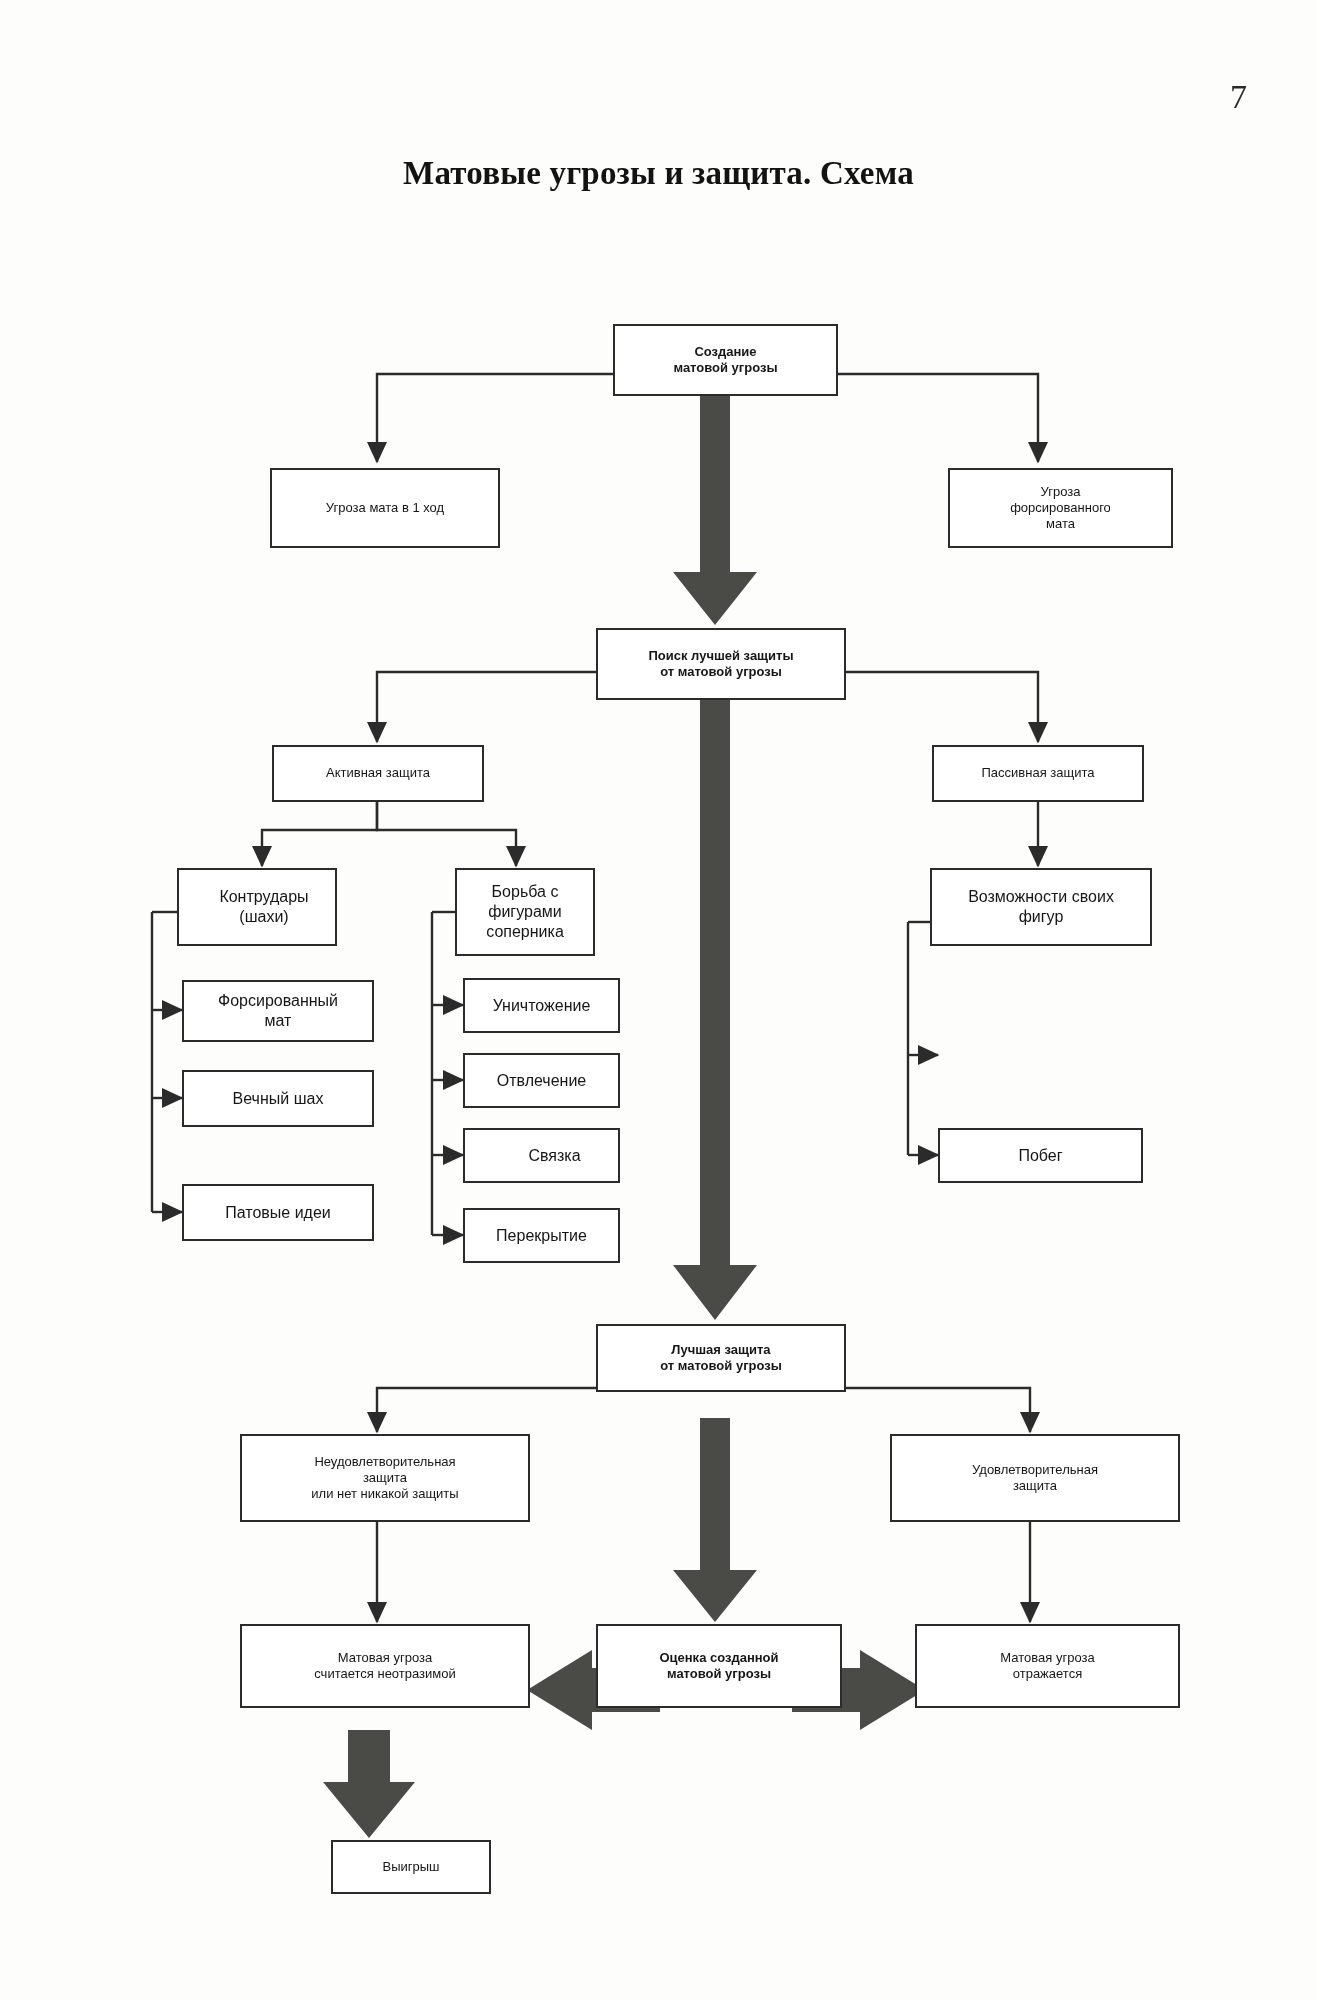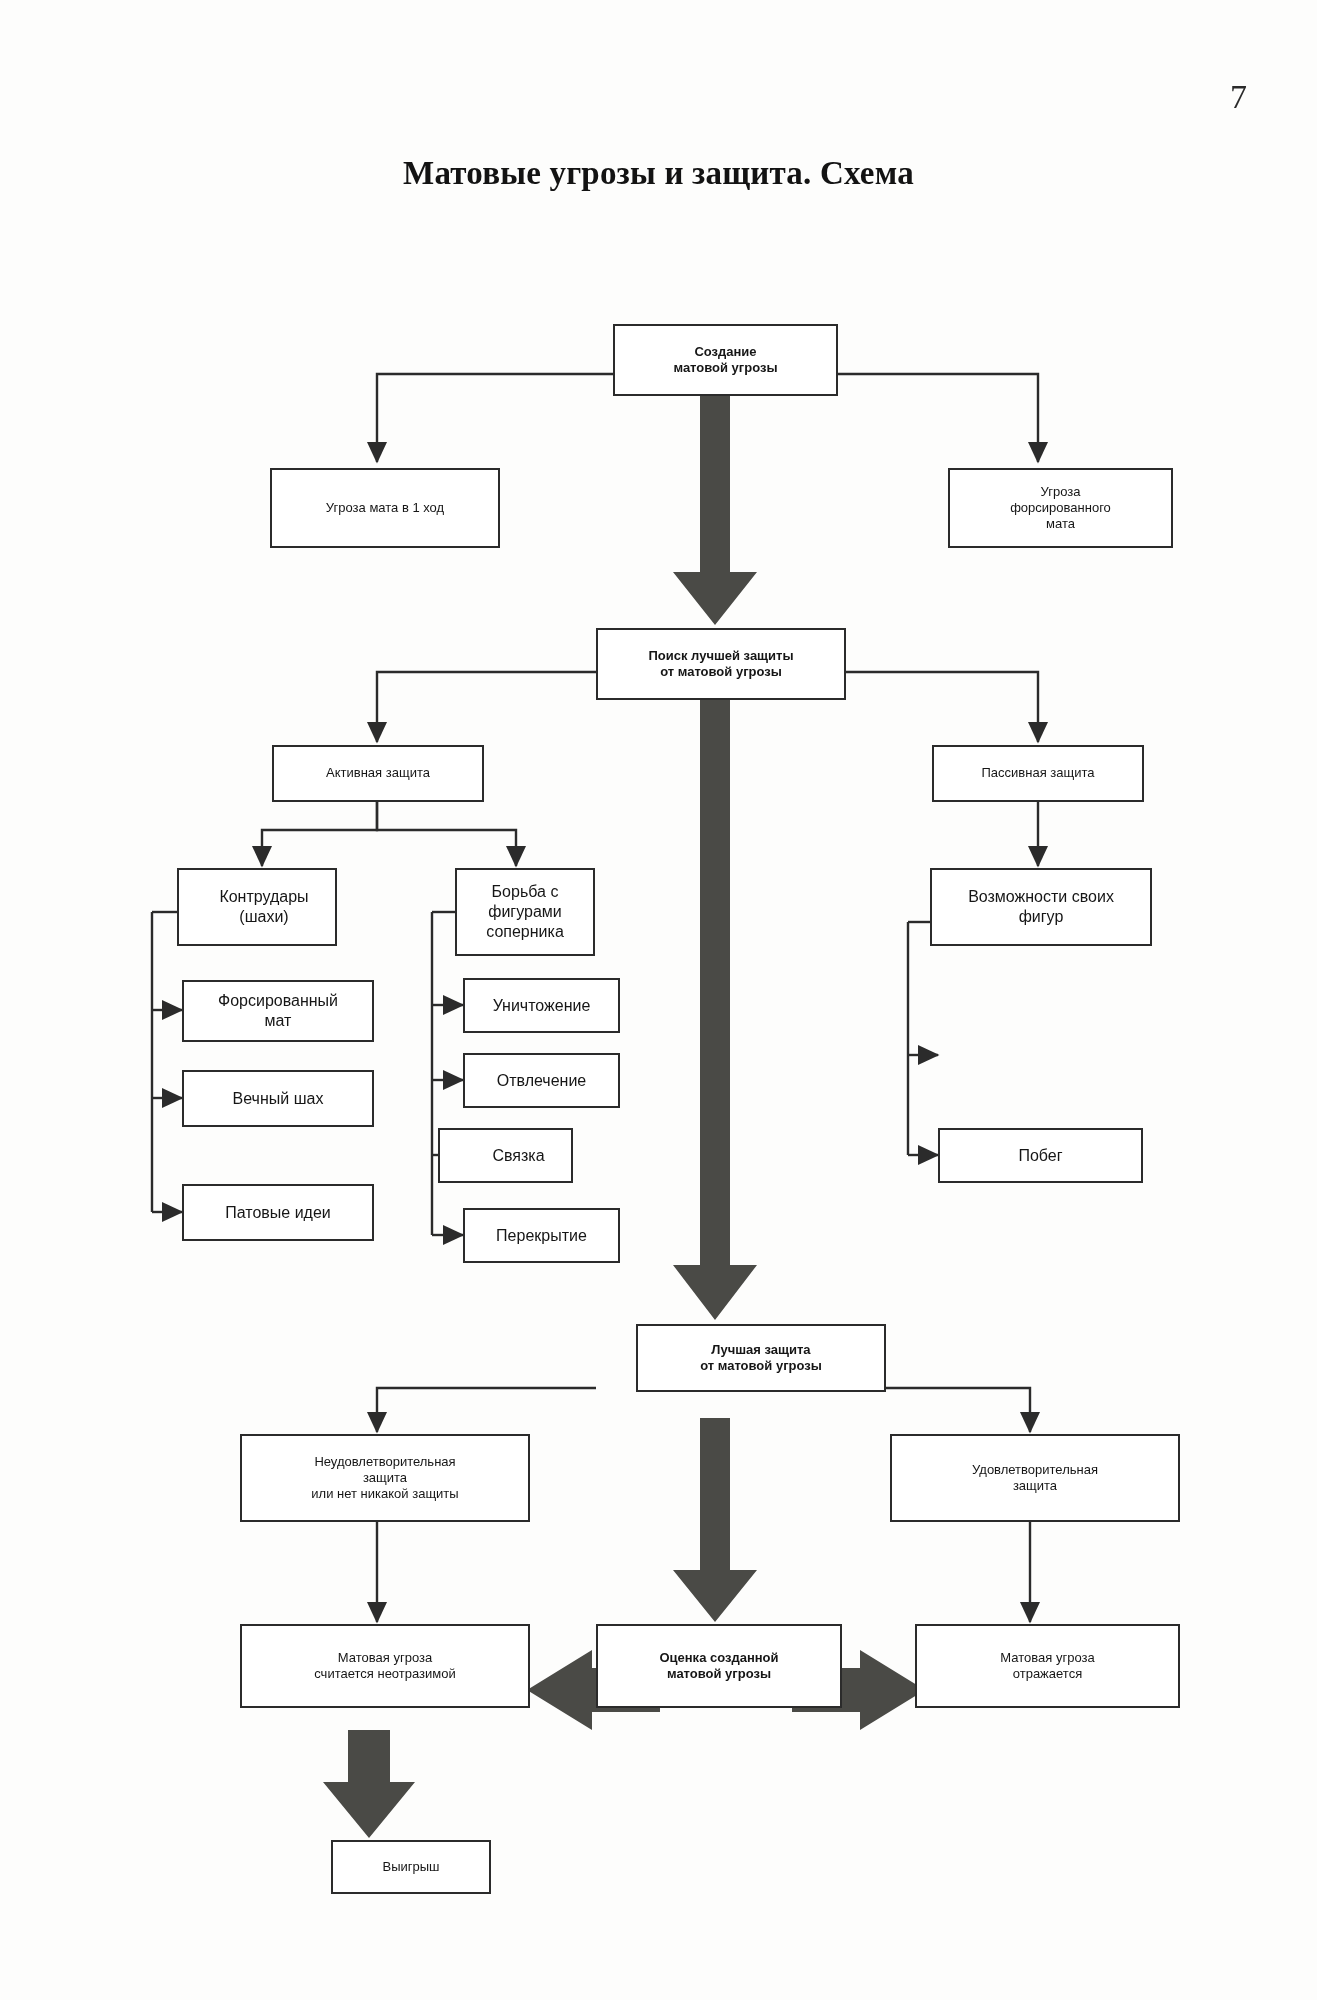--- a/index.html
+++ b/index.html
@@ -134,31 +134,31 @@
   <div class="box sm" style="left:182px;top:1184px;width:192px;height:57px;">Патовые идеи</div>
 
   <div class="box sm" style="left:455px;top:868px;width:140px;height:88px;">Борьба с
 фигурами
 соперника</div>
 
   <div class="box sm" style="left:463px;top:978px;width:157px;height:55px;">Уничтожение</div>
 
   <div class="box sm" style="left:463px;top:1053px;width:157px;height:55px;">Отвлечение</div>
 
-  <div class="box sm" style="left:438px;top:1128px;width:135px;height:55px;padding-left:32px;">Связка</div>
+  <div class="box sm" style="left:463px;top:1128px;width:157px;height:55px;padding-left:32px;">Связка</div>
 
   <div class="box sm" style="left:463px;top:1208px;width:157px;height:55px;">Перекрытие</div>
 
   <div class="box sm" style="left:930px;top:868px;width:222px;height:78px;">Возможности своих
 фигур</div>
 
 
   <div class="box sm" style="left:938px;top:1128px;width:205px;height:55px;">Побег</div>
 
-  <div class="box b" style="left:596px;top:1324px;width:250px;height:68px;margin-left:40px;">Лучшая защита
+  <div class="box b" style="left:596px;top:1324px;width:250px;height:68px;">Лучшая защита
 от матовой угрозы</div>
 
   <div class="box" style="left:240px;top:1434px;width:290px;height:88px;">Неудовлетворительная
 защита
 или нет никакой защиты</div>
 
   <div class="box" style="left:890px;top:1434px;width:290px;height:88px;">Удовлетворительная
 защита</div>
 
   <div class="box" style="left:240px;top:1624px;width:290px;height:84px;">Матовая угроза

